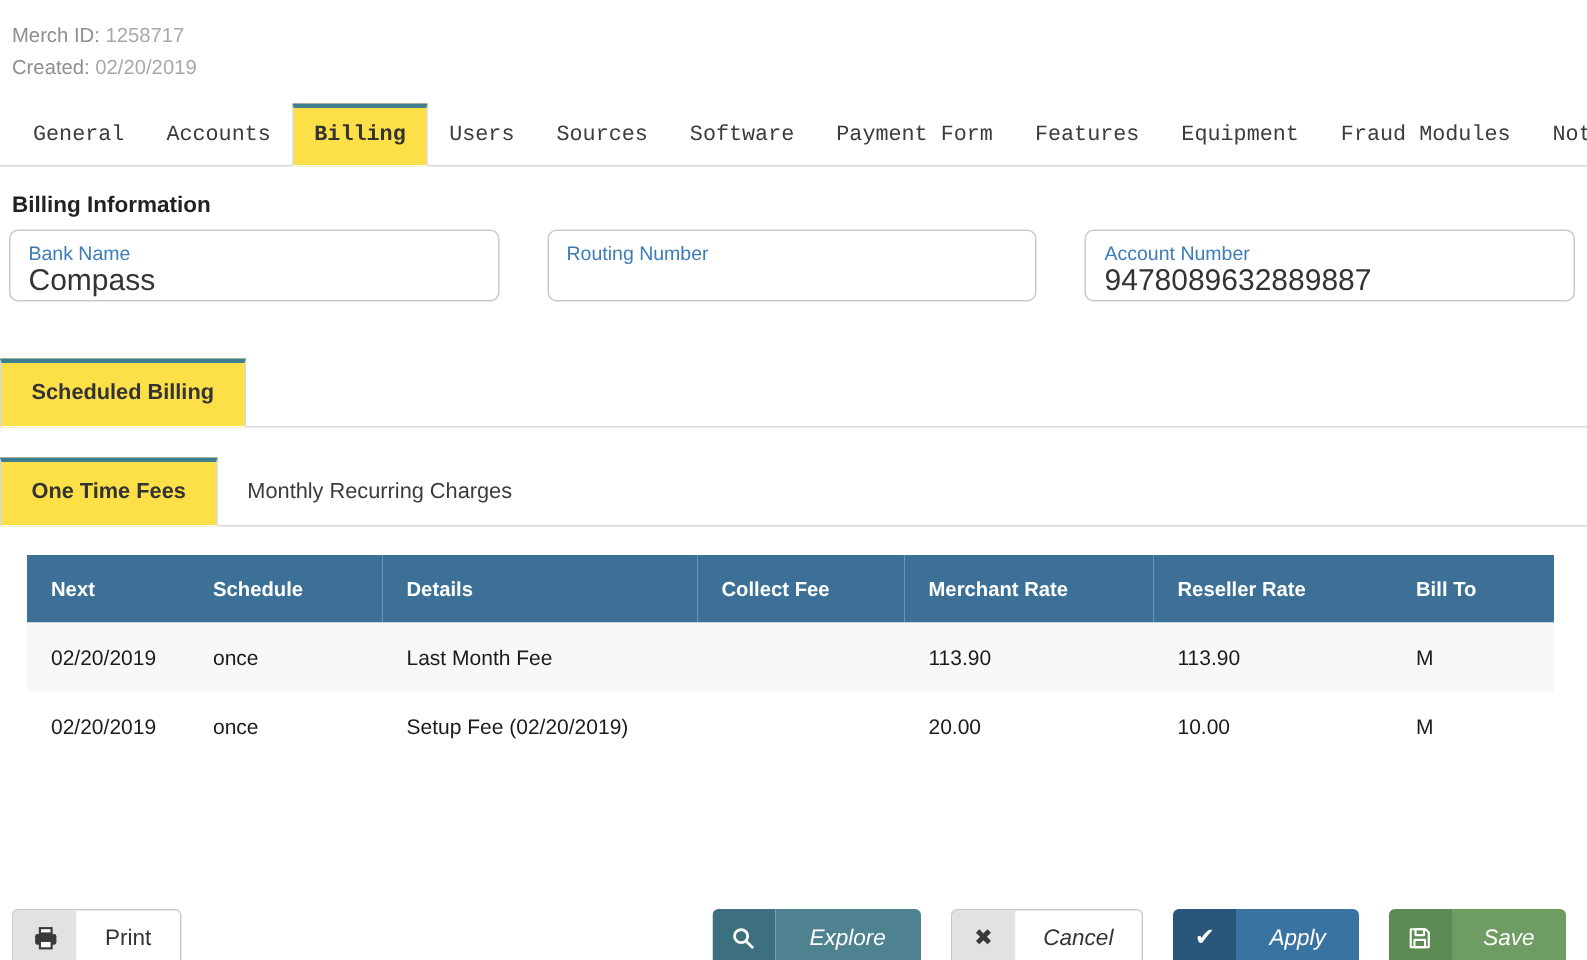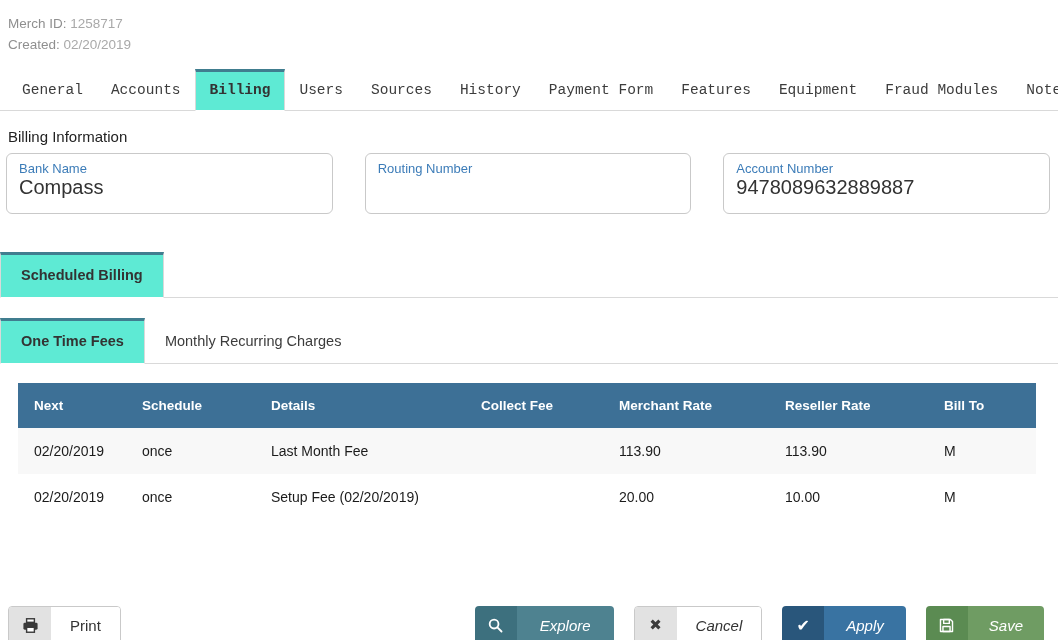--- a/index.html
+++ b/index.html
@@ -9,33 +9,33 @@
 
   
   .meta { padding:13px 0 0 8px; font-size:13.5px; line-height:21px; }
   .meta b { color:#8f8f8f; font-weight:normal; }
   .meta span.val { color:#a9a9a9; }
 
   
   .tabbar { display:flex; align-items:flex-end; border-bottom:1px solid #d9d9d9; }
   .tabbar .tab { padding:12px 14px; font-size:14.5px; color:#3c3c3c; white-space:nowrap;
                  cursor:pointer; background:transparent; }
-  .tabbar .tab.active { font-weight:bold; color:#333; background:#5eead4;
+  .tabbar .tab.active { font-weight:bold; color:#333; background:#fde047;
                  border:1px solid #d9d9d9; border-top:3px solid #407d8f;
                  border-bottom:1px solid #fff; margin-bottom:-1px; padding-top:10px; }
   .maintabs { margin-top:14px; padding-left:8px;font-family:Liberation Mono, monospace; }
   .subtabs  { margin-top:38px; }
   .subtabs .tab, .feetabs .tab { padding:14px 20px; }
   .subtabs .tab.active, .feetabs .tab.active { padding-top:12px; }
   .feetabs  { margin-top:20px; }
 
   
-  .section-title { margin:17px 8px 8px 8px; font-size:15px; font-weight:normal; color:#222; }
+  .section-title { margin:17px 8px 8px 8px; font-size:15px; font-weight:bold; color:#222; }
   .fields { display:flex; gap:32px; margin:0 8px 0 6px; }
-  .field { flex:1; border:1px solid #c9c9c9; border-radius:6px; padding:6px 12px 16px 12px;
+  .field { flex:1; border:1px solid #c9c9c9; border-radius:6px; padding:6px 12px 3px 12px;
            background:#fff; }
   .field .flabel { font-size:13px; color:#3c7cb8; line-height:17px; }
   .field .fvalue { font-size:20px; color:#333; line-height:20px; }
 
   
   table.fees { border-collapse:collapse; margin:19px 0 0 18px; width:1018px;
                font-size:14px; table-layout:fixed; }
   table.fees th { background:#3d7096; color:#fff; font-weight:bold; font-size:13.5px;
                   text-align:left; padding:15px 16px; }
   table.fees td { padding:15px 16px; color:#1b1b1b; }
@@ -76,21 +76,21 @@
     <span class="val">02/20/2019</span>
   </div>
 </div>
 
 <div class="tabbar maintabs">
   <div class="tab">General</div>
   <div class="tab">Accounts</div>
   <div class="tab active">Billing</div>
   <div class="tab">Users</div>
   <div class="tab">Sources</div>
-  <div class="tab">History</div>
+  <div class="tab">Software</div>
   <div class="tab">Payment Form</div>
   <div class="tab">Features</div>
   <div class="tab">Equipment</div>
   <div class="tab">Fraud Modules</div>
   <div class="tab">Notes</div>
 </div>
 
 <div class="section-title">Billing Information</div>
 <div class="fields">
   <div class="field">

